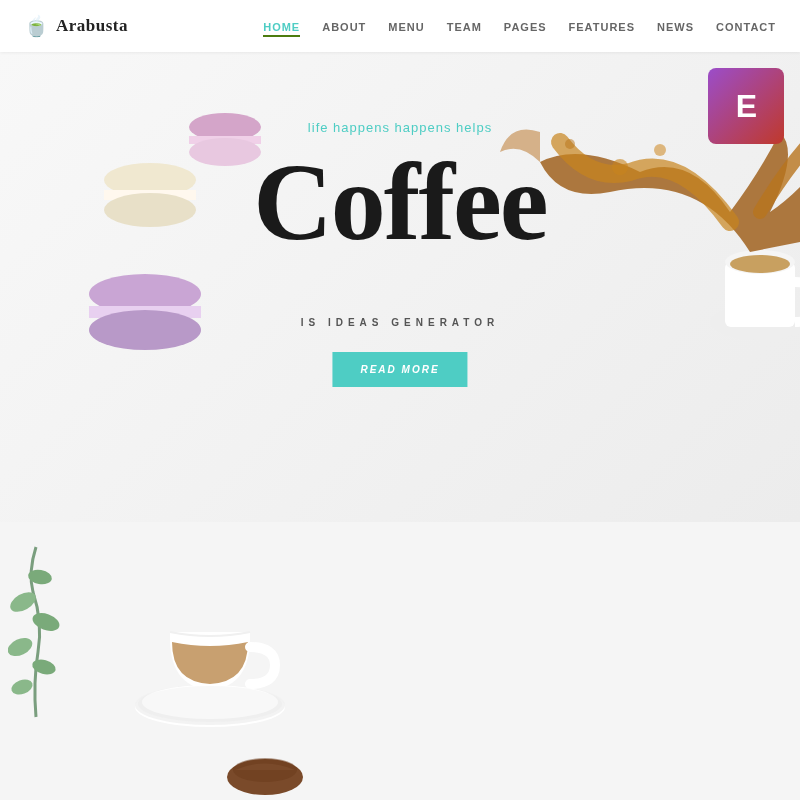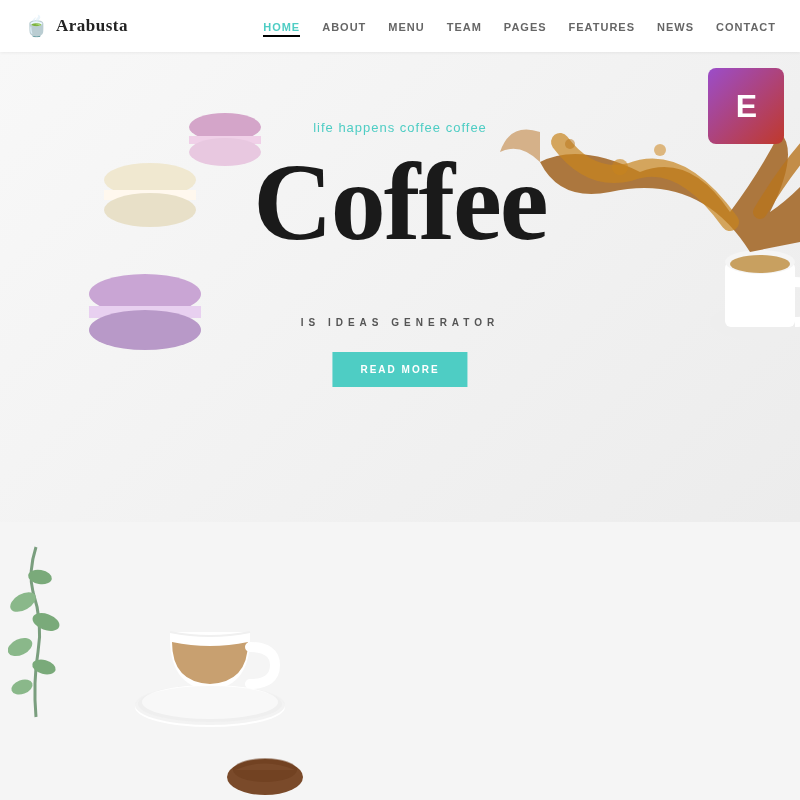--- a/index.html
+++ b/index.html
@@ -45,21 +45,21 @@
       font-family: Arial, sans-serif;
       font-size: 11px;
       font-weight: 600;
       letter-spacing: 1px;
       text-decoration: none;
       color: #666;
       text-transform: uppercase;
     }
     .navbar-nav li.active a {
       color: #4ecdc4;
-      border-bottom: 2px solid #000000;
+      border-bottom: 2px solid #4d7c0f;
       padding-bottom: 2px;
     }
 
     
     .hero {
       position: absolute;
       top: 52px;
       left: 0; right: 0;
       height: 470px;
       background: linear-gradient(135deg, #f8f8f8 0%, #ececec 100%);
@@ -116,20 +116,21 @@
       color: #fff;
       font-family: Arial, sans-serif;
       font-size: 10px;
       font-weight: 700;
       letter-spacing: 2px;
       text-transform: uppercase;
       padding: 12px 28px;
       border: none;
       cursor: pointer;
       white-space: nowrap;
+      font-style: italic;
     }
 
     
     .elementor-badge {
       position: absolute;
       top: 68px;
       right: 16px;
       width: 76px;
       height: 76px;
       background: linear-gradient(135deg, #9b4dca, #c0392b);
@@ -214,21 +215,21 @@
       <path d="M270 150 Q220 80 170 100 Q130 110 100 70" stroke="#c8841e" stroke-width="18" fill="none" stroke-linecap="round" opacity="0.7"></path>
       <path d="M300 140 Q330 90 360 60" stroke="#b8741e" stroke-width="14" fill="none" stroke-linecap="round" opacity="0.8"></path>
       <circle cx="160" cy="95" r="8" fill="#c8841e" opacity="0.6"></circle>
       <circle cx="110" cy="72" r="5" fill="#b87418" opacity="0.5"></circle>
       <circle cx="200" cy="78" r="6" fill="#d09030" opacity="0.6"></circle>
       <circle cx="350" cy="65" r="4" fill="#c07020" opacity="0.5"></circle>
       <path d="M80 90 Q60 70 40 80 Q50 50 80 60" fill="#b87020" opacity="0.5"></path>
     </svg>
   </div>
 
-  <p class="hero-subtitle">life happens coffee coffee</p>
+  <p class="hero-subtitle">life happens happens helps</p>
   <h1 class="hero-title">Coffee</h1>
   <p class="hero-tagline">IS IDEAS GENERATOR</p>
   <button class="hero-btn">READ MORE</button>
 </section>
 
 <div class="elementor-badge">
   <span class="elementor-badge-text">E</span>
 </div>
 
 <section style="position:absolute; top:522px; left:0; right:0; height:278px; background:#f5f5f5;">

